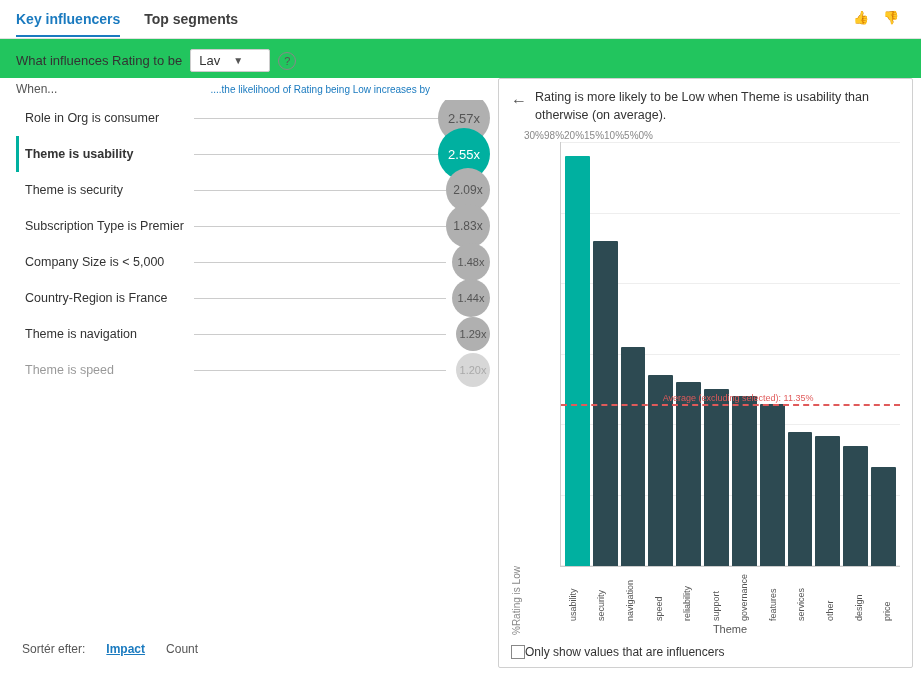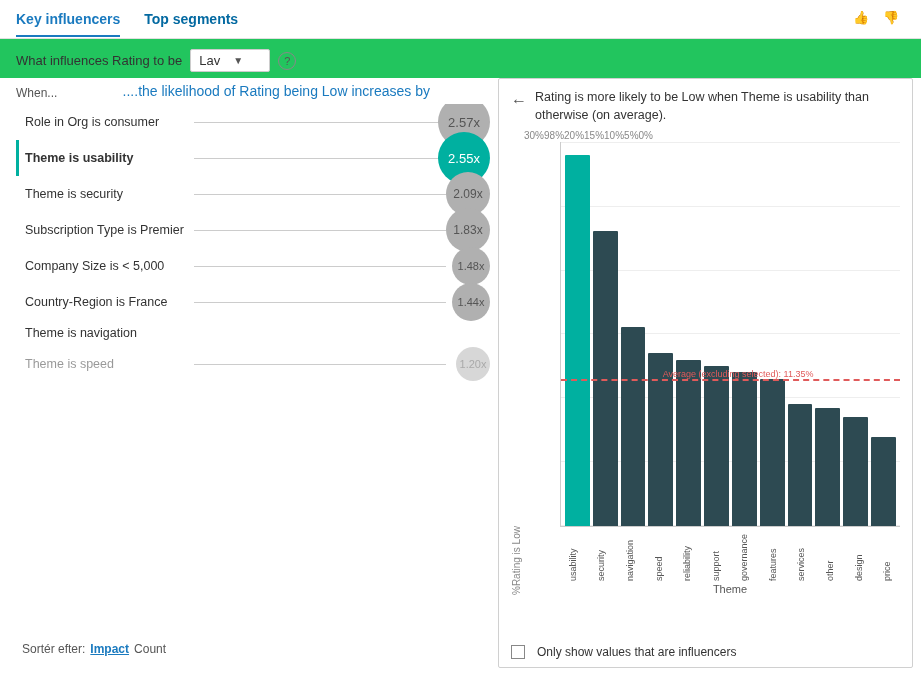--- a/index.html
+++ b/index.html
@@ -28,21 +28,21 @@
       border-bottom: 1px solid #e0e0e0;
       justify-content: space-between;
     }
     .tabs-left {
       display: flex;
       gap: 24px;
     }
     .tab {
       font-size: 14px;
       font-weight: 600;
-      color: #0369a1;
+      color: #404040;
       padding-bottom: 8px;
       cursor: pointer;
       border-bottom: 2px solid transparent;
     }
     .tab.active {
       color: #1a7abf;
       border-bottom: 2px solid #1a7abf;
     }
     .tabs-right {
       display: flex;
@@ -114,21 +114,21 @@
       align-items: flex-end;
       padding: 4px 60px 4px 0;
       color: #555;
       font-size: 12px;
     }
     .col-header-left { color: #555; }
     .col-header-right {
       text-align: right;
       color: #1a7abf;
       line-height: 1.3;
-      font-size: 14px;
+      font-size: 10px;
     }
     .influencer-list {
       flex: 1;
       overflow: hidden;
       display: flex;
       flex-direction: column;
       gap: 0;
     }
     .influencer-item {
       display: flex;
@@ -185,21 +185,21 @@
     .circle-badge.large { width: 52px; height: 52px; font-size: 13px; }
     .circle-badge.medium { width: 44px; height: 44px; }
     .circle-badge.small { width: 38px; height: 38px; font-size: 11px; }
     .circle-badge.tiny { width: 34px; height: 34px; font-size: 11px; }
     
     .sort-bar {
       padding: 6px 0 8px 6px;
       font-size: 12px;
       color: #555;
       display: flex;
-      gap: 5px;
+      gap: 21px;
     }
     .sort-link {
       color: #1a7abf;
       text-decoration: underline;
       cursor: pointer;
       font-weight: 600;
     }
     
     .right-panel {
       flex: 1;
@@ -339,23 +339,22 @@
     .chart-footer {
       display: flex;
       align-items: center;
       gap: 8px;
       margin-top: 6px;
       padding-top: 4px;
     }
     .checkbox-wrap {
       display: flex;
       align-items: flex-start;
-      gap: 12px;
-      cursor: pointer;
-      margin-top: 40px;
+      gap: 0;
+      cursor: pointer;
     }
     .checkbox {
       width: 14px;
       height: 14px;
       border: 1.5px solid #888;
       background: #fff;
       flex-shrink: 0;
     }
     .checkbox-label {
       font-size: 12px;
@@ -442,20 +441,24 @@
           </div>
           <div class="influencer-item">
             <div class="influencer-label">Country-Region is France</div>
             <div class="bar-container">
               <div class="bar-line"></div>
               <div class="circle-badge small">1.44x</div>
             </div>
           </div>
           <div class="influencer-item">
             <div class="influencer-label">Theme is navigation</div>
+            <div class="bar-container">
+              <div class="bar-line"></div>
+              <div class="circle-badge tiny">1.29x</div>
+            </div>
           </div>
           <div class="influencer-item">
             <div class="influencer-label" style="opacity: 0.5;">Theme is speed</div>
             <div class="bar-container">
               <div class="bar-line"></div>
               <div class="circle-badge tiny" style="opacity: 0.5;">1.20x</div>
             </div>
           </div>
         </div>
 

